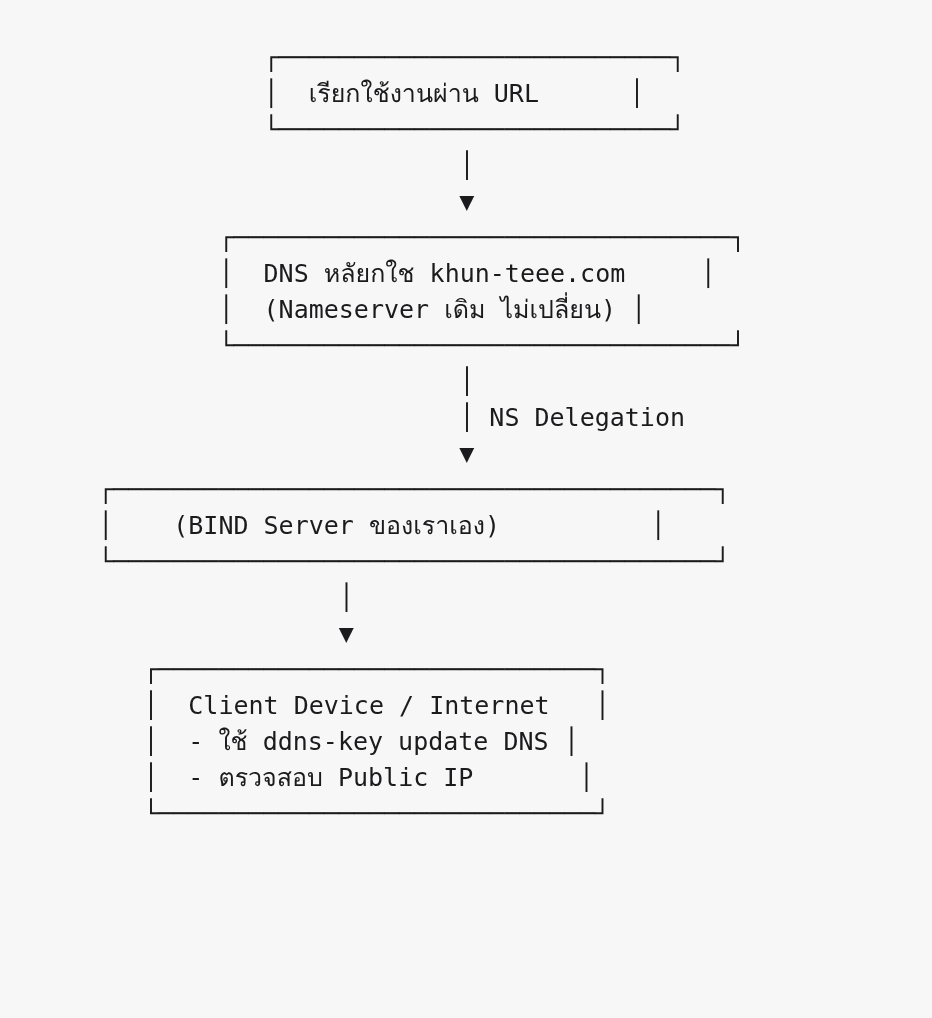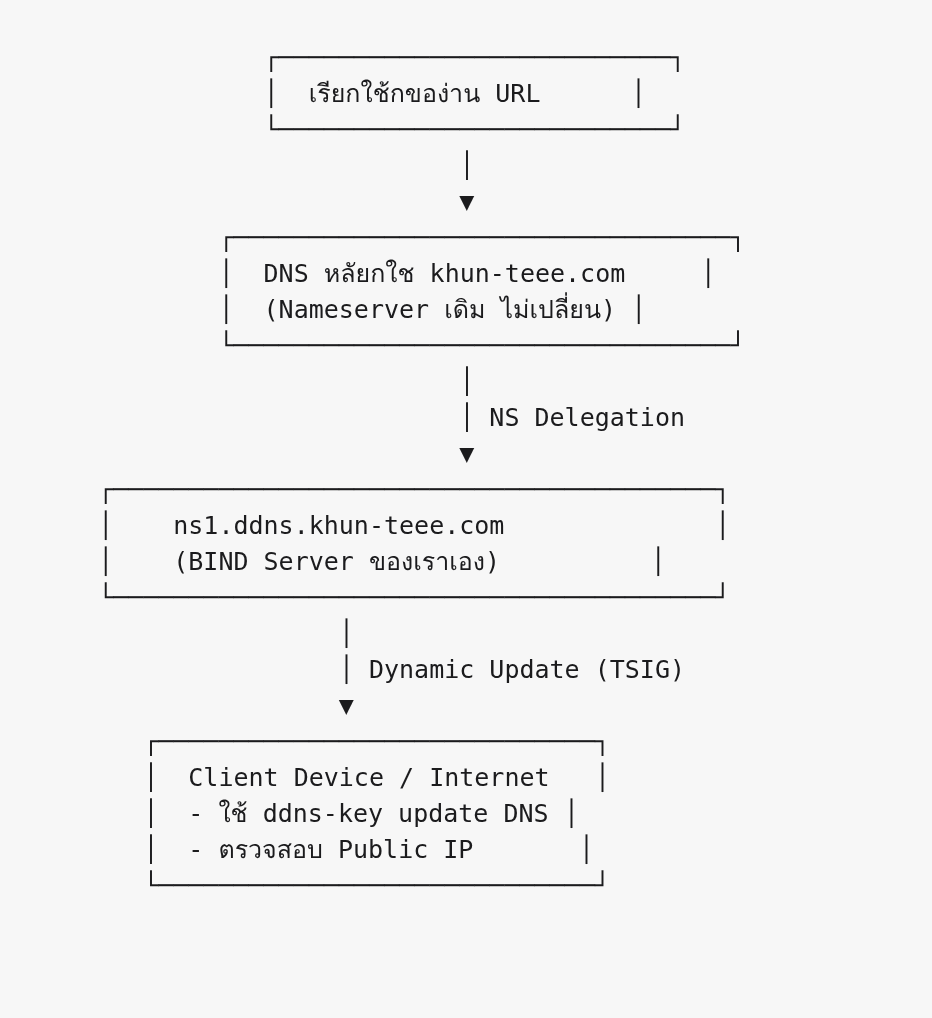--- a/index.html
+++ b/index.html
@@ -29,37 +29,35 @@
     white-space: pre;
     height: 36px;
   }
 </style>
 </head>
 <body>
 
 <div class="screen">
   <div class="ascii-diagram">
       <div class="row">           ┌──────────────────────────┐</div>
-      <div class="row">           │  เรียกใช้กของ่าน URL      │</div>
+      <div class="row">           │  เรียกใช้งานผ่าน URL      │</div>
       <div class="row">           └──────────────────────────┘</div>
       <div class="row">                        │</div>
       <div class="row">                        ▼</div>
       <div class="row">        ┌─────────────────────────────────┐</div>
       <div class="row">        │  DNS หลัยกใช khun-teee.com     │</div>
       <div class="row">        │  (Nameserver เดิม ไม่เปลี่ยน) │</div>
       <div class="row">        └─────────────────────────────────┘</div>
       <div class="row">                        │</div>
       <div class="row">                        │ NS Delegation</div>
       <div class="row">                        ▼</div>
       <div class="row">┌────────────────────────────────────────┐</div>
-      <div class="row">│    ns1.ddns.khun-teee.com              │</div>
       <div class="row">│    (BIND Server ของเราเอง)          │</div>
       <div class="row">└────────────────────────────────────────┘</div>
       <div class="row">                │</div>
-      <div class="row">                │ Dynamic Update (TSIG)</div>
       <div class="row">                ▼</div>
       <div class="row">   ┌─────────────────────────────┐</div>
       <div class="row">   │  Client Device / Internet   │</div>
       <div class="row">   │  - ใช้ ddns-key update DNS │</div>
       <div class="row">   │  - ตรวจสอบ Public IP       │</div>
       <div class="row">   └─────────────────────────────┘</div>
     </div>
 </div>
 
 </body></html>

